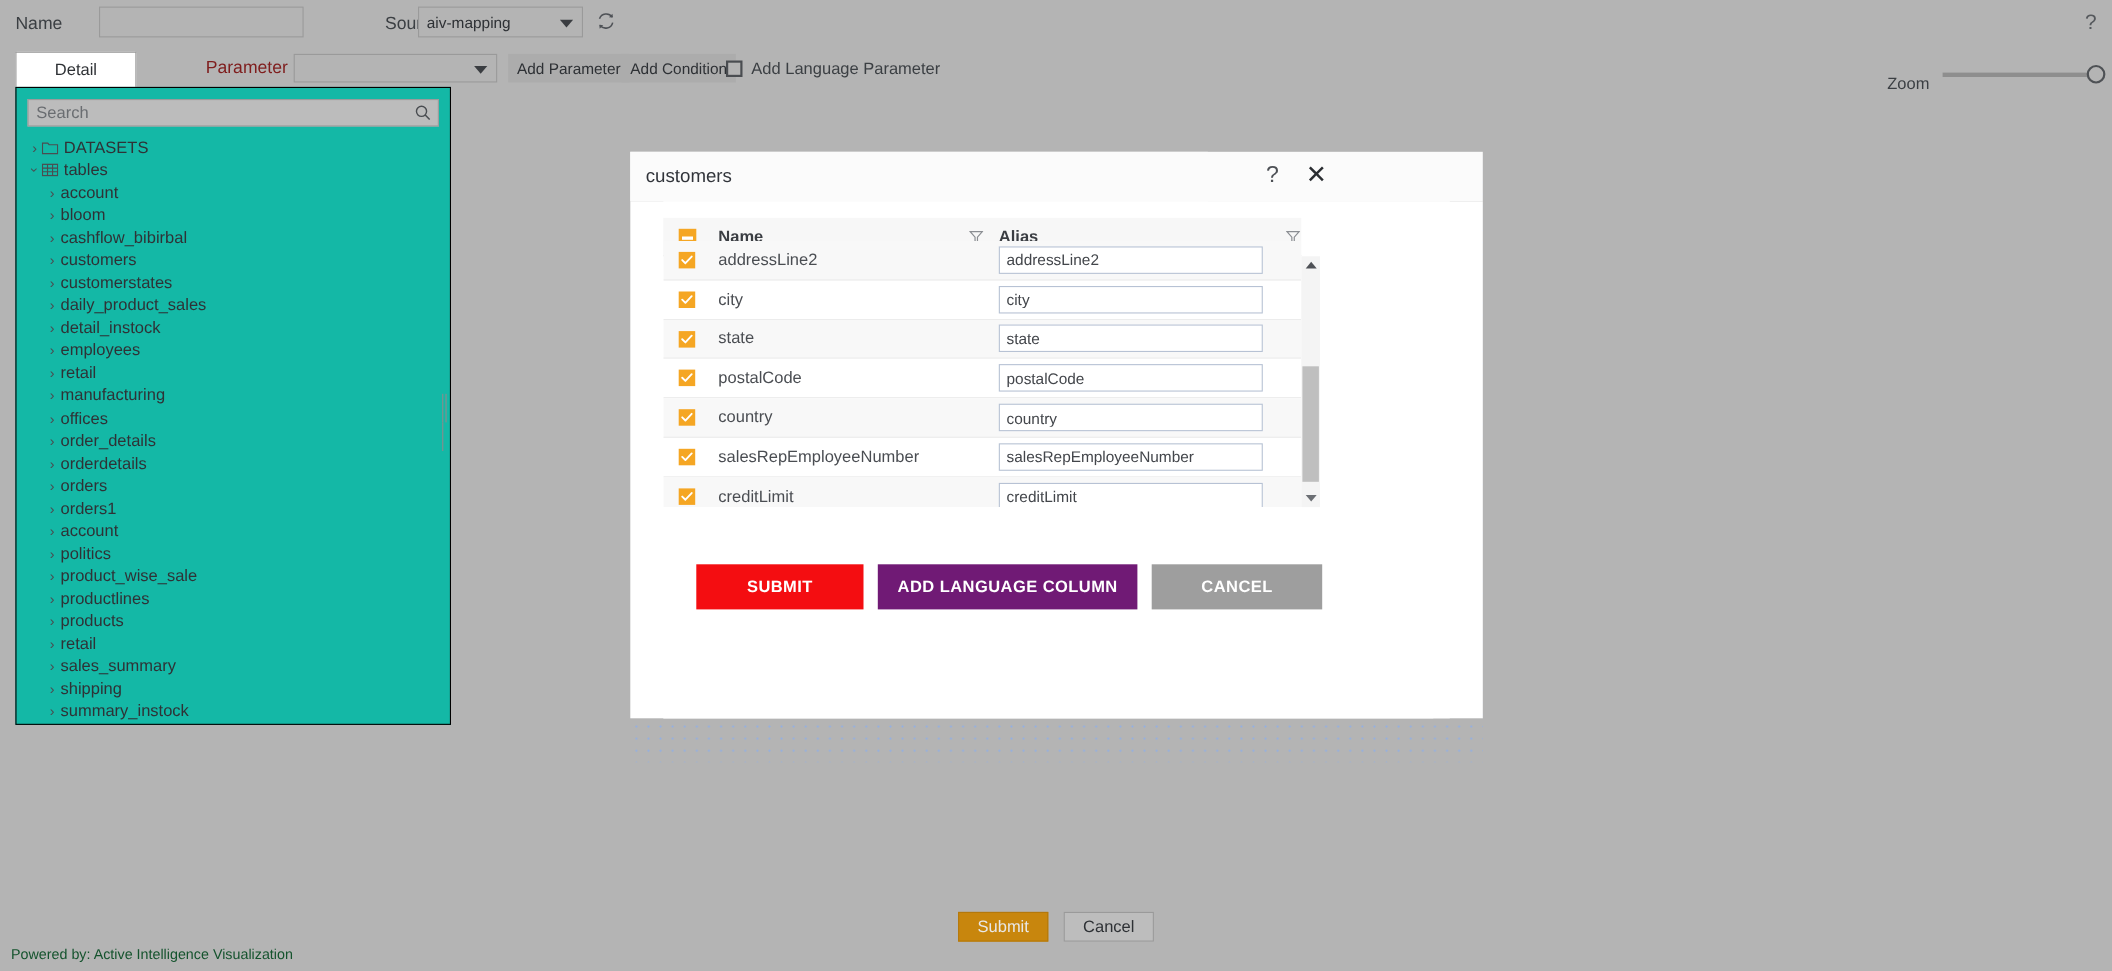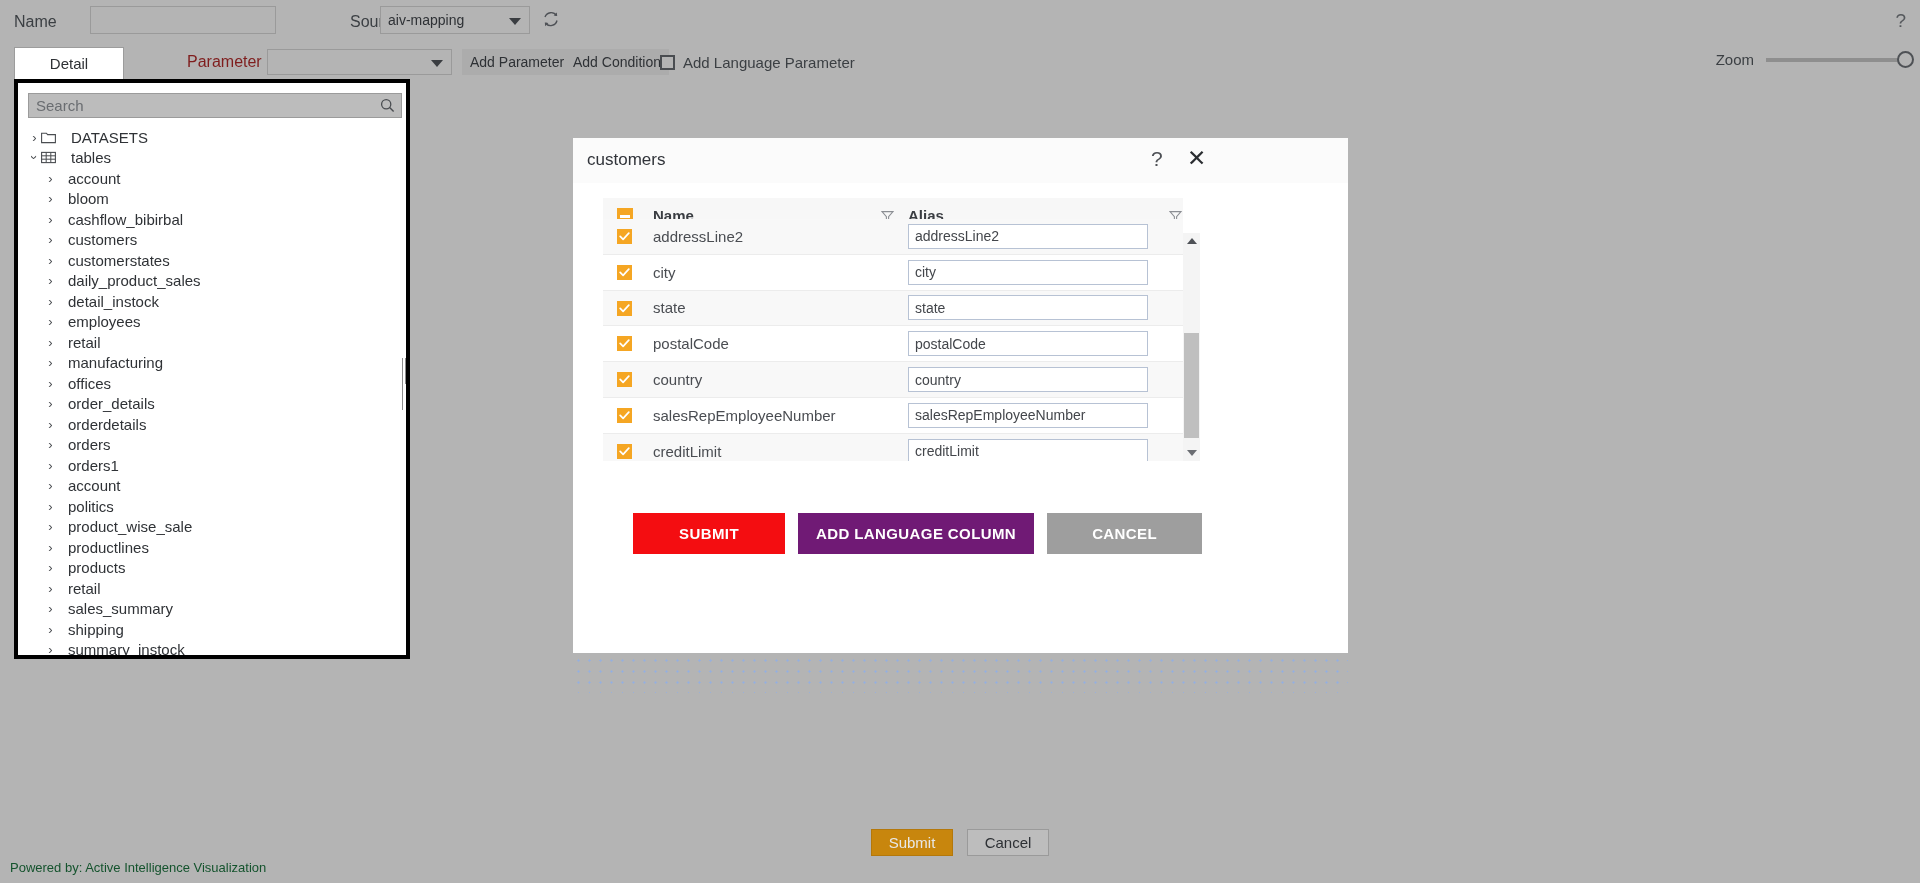--- a/index.html
+++ b/index.html
@@ -85,35 +85,35 @@
   .cb-square {
     width: 15px; height: 15px; background: #b4b4b4;
     border: 2px solid #4a4d51; cursor: pointer;
   }
   .langparam-label { font-size: 15px; color: #3b3f43; }
 
   .zoom-wrap {
     position: absolute; right: 14px; top: 4px;
     display: flex; align-items: center; gap: 12px;
   }
-  .zoom-label { font-size: 15px; color: #3b3f43; }
+  .zoom-label { font-size: 15px; color: #3b3f43; margin-top: 17px; }
   .zoom-track {
     position: relative; width: 140px; height: 4px; background: #8e8e8e;
     cursor: pointer;
   }
   .zoom-thumb {
     position: absolute; right: -8px; top: -7px;
     width: 17px; height: 17px; border-radius: 50%;
     background: #b4b4b4; border: 2px solid #4e5155; cursor: pointer;
   }
 
   
   .sidebar {
     position: absolute; left: 14px; top: 79px; width: 396px; height: 580px;
-    background: #ffffff; border: 4px solid #000000;
+    background: #14b8a6; border: 1px solid #000000;
     overflow: hidden;
   }
   .search-box {
     position: absolute; left: 10px; top: 10px; width: 374px; height: 25px;
     background: #bcbcbc; border: 1px solid #9b9b9b;
   }
   .search-box input {
     position: absolute; left: 0; top: 0; width: 350px; height: 23px;
     background: transparent; border: none; outline: none;
     font-family: "Liberation Sans", sans-serif; font-size: 15px;
@@ -130,21 +130,21 @@
   }
   .tnode .arrow {
     display: inline-block; width: 13px; flex: 0 0 13px;
     font-size: 13px; color: #4a4d51; text-align: center;
   }
   .tnode .arrow.open { transform: rotate(90deg); }
   .tnode .ticon {
     display: inline-block; width: 16px; flex: 0 0 16px;
     margin-right: 3px; line-height: 0;
   }
-  .tnode .tlabel { margin-left: 11px; }
+  .tnode .tlabel { margin-left: 1px; }
   .lvl1 { padding-left: 0px; }
   .lvl2 { padding-left: 16px; }
 
   
   .grip {
     position: absolute; left: 402px; top: 358px;
     width: 6px; height: 26px; cursor: col-resize;
   }
   .grip i {
     display: block; width: 1px; height: 26px; background: #8c8c8c;

